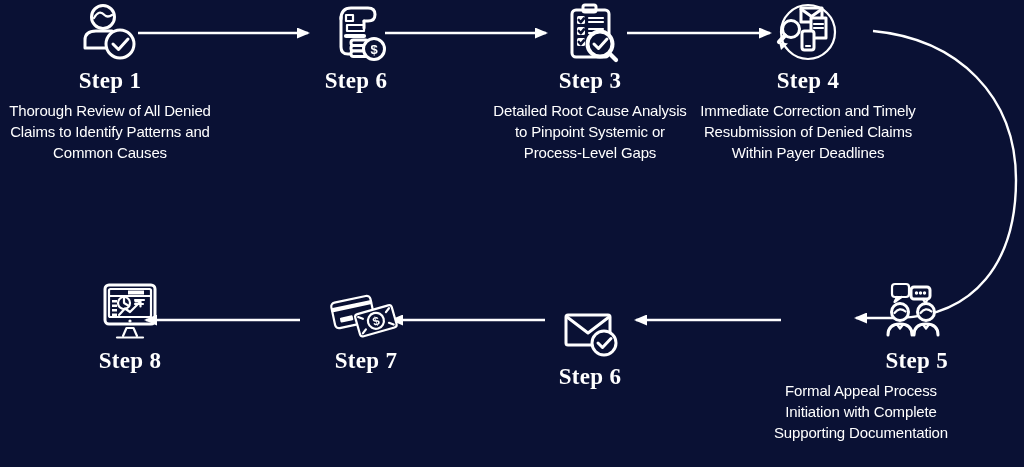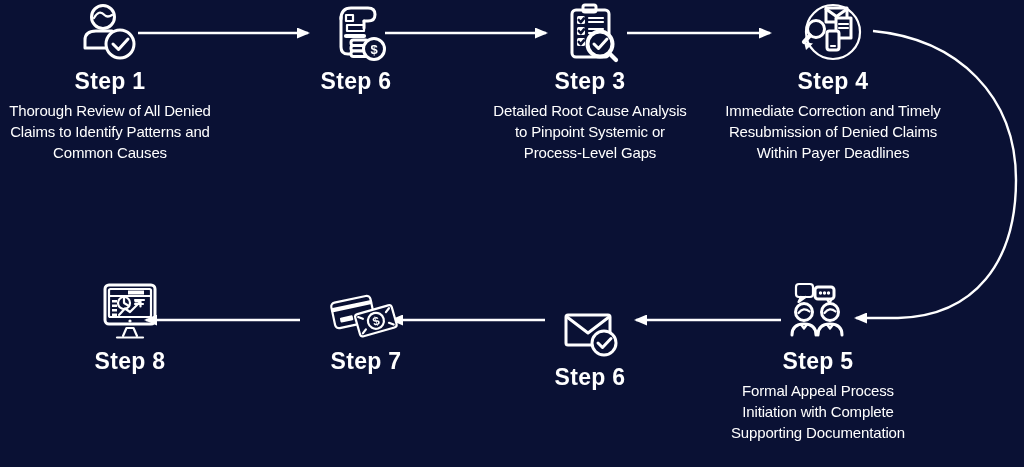--- a/index.html
+++ b/index.html
@@ -8,38 +8,38 @@
     position:relative; width:1024px; height:467px; overflow:hidden;
     background:var(--bg); color:var(--fg);
     font-family:"Liberation Sans", sans-serif;
   }
   .overlay { position:absolute; left:0; top:0; width:1024px; height:467px; }
   .arrow { stroke:var(--fg); stroke-width:2.4; fill:none; }
   #ah path { fill:var(--fg); }
 
   .step { position:absolute; width:260px; display:flex; flex-direction:column; align-items:center; text-align:center; }
   .icon-wrap { height:62px; display:flex; align-items:flex-end; justify-content:center; }
-  .step-title { margin-top:5px; font-size:23px; font-weight:bold; letter-spacing:.3px; line-height:26px; }
+  .step-title { margin-top:5px; font-size:23px; font-weight:bold; letter-spacing:.3px; line-height:26px;font-family:Liberation Serif, serif; }
   .step-desc { margin-top:6px; font-size:15px; line-height:21px; letter-spacing:-0.15px; white-space:pre-line; }
 
   
   .ic { fill:none; stroke:var(--fg); stroke-width:3; stroke-linecap:round; stroke-linejoin:round; }
   .thin { stroke-width:2.2; }
   .thick { stroke-width:4.2; }
   .bg { fill:var(--bg); }
   .fw { fill:var(--fg); stroke:none; }
   .bgstroke { stroke:var(--bg); fill:none; stroke-width:2.6; stroke-linecap:round; stroke-linejoin:round; }
   svg text { font-family:"Liberation Sans", sans-serif; }
 
   
   #s1 { left:-20px; top:1px; }
   #s2 { left:226px; top:1px; }
   #s3 { left:460px; top:1px; }
-  #s4 { left:703px; top:1px; }
-  #s5 { left:688px; top:281px; }
+  #s4 { left:678px; top:1px; }
+  #s5 { left:688px; top:281px;align-items:flex-end; }
   #s6 { left:460px; top:297px;justify-content:space-between; }
   #s7 { left:236px; top:281px; }
   #s8 { left:0px;  top:281px;justify-content:center; }
 </style>
 </head>
 <body>
 
 <div class="canvas">
 
   <svg class="overlay" viewBox="0 0 1024 467">

